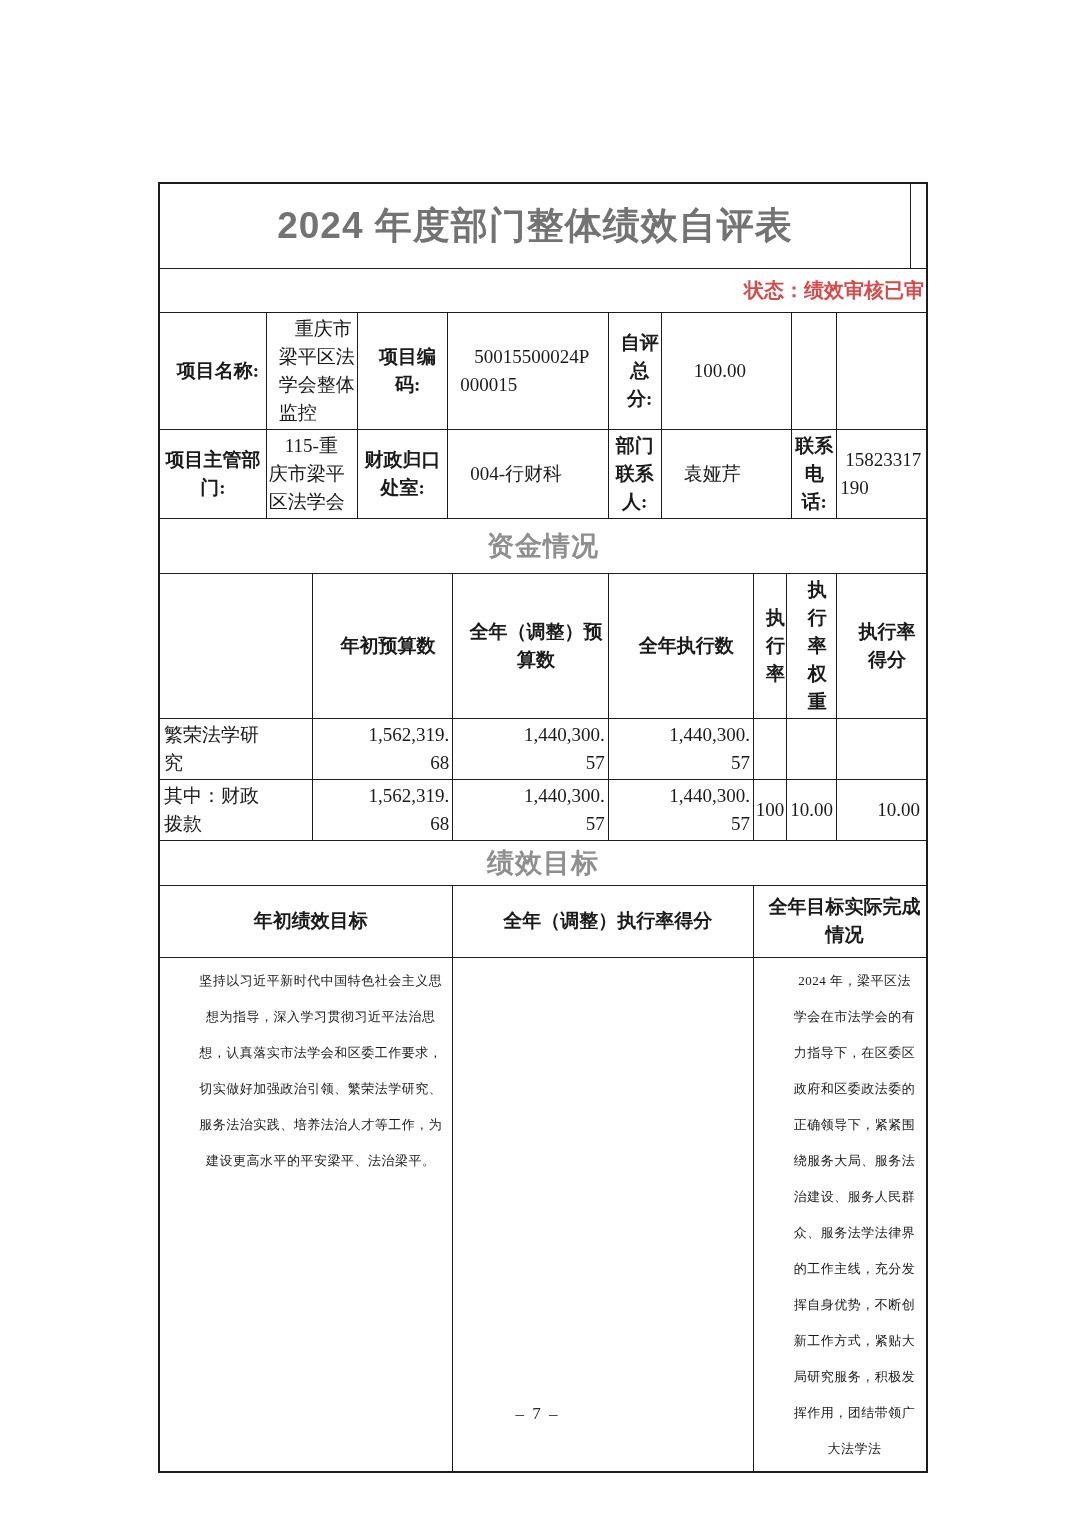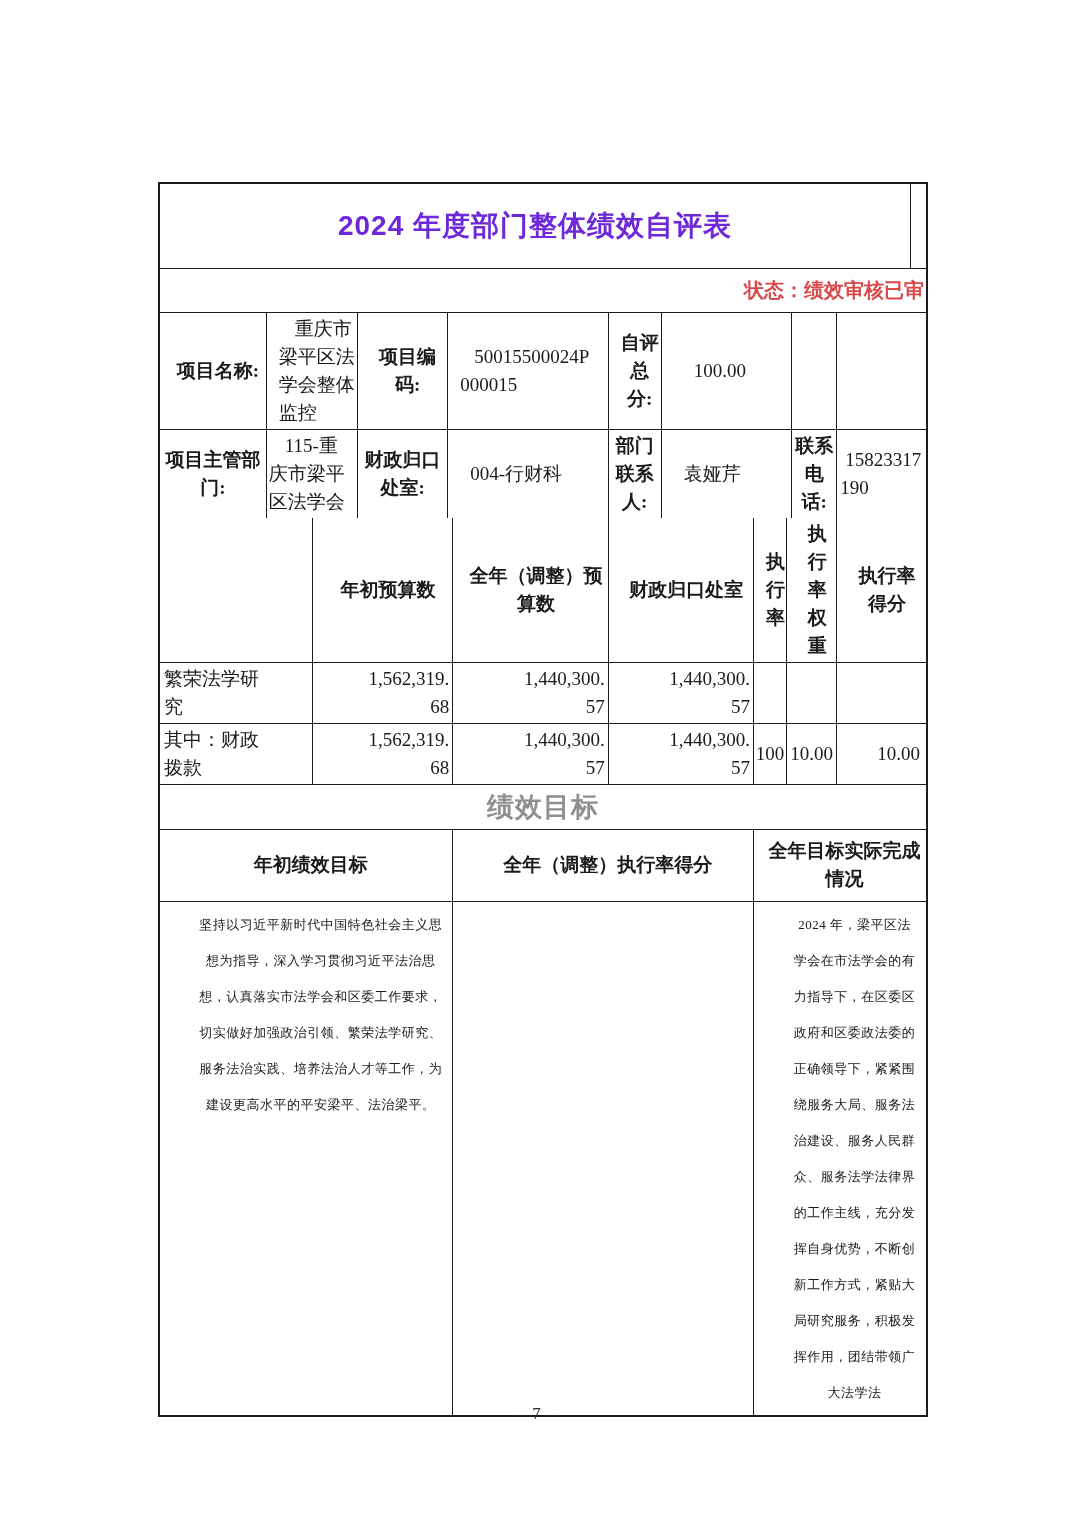--- a/index.html
+++ b/index.html
@@ -3,21 +3,21 @@
 <meta charset="utf-8">
 <style>
   html,body{margin:0;padding:0;background:#ffffff;}
   .page{position:relative;width:1075px;height:1520px;background:#ffffff;overflow:hidden;
         font-family:"Liberation Serif","DejaVu Serif",serif;color:#1a1a1a;}
   .doc{position:absolute;left:158px;top:182px;width:770px;border:2px solid #1c1c1c;box-sizing:border-box;background:#fff;}
 
   
   .title-row{display:flex;border-bottom:1px solid #1c1c1c;}
   .title-cell{flex:1;height:84px;display:flex;align-items:center;justify-content:center;}
-  .doc-title{font-family:"Liberation Sans","DejaVu Sans",sans-serif;font-weight:bold;font-size:28px;letter-spacing:1px;color:#6d28d9;}
+  .doc-title{font-family:"Liberation Sans","DejaVu Sans",sans-serif;font-weight:bold;font-size:37px;letter-spacing:1px;color:#737373;}
   .title-side-cell{width:15px;border-left:1px solid #1c1c1c;}
 
   
   .status-row{height:43px;border-bottom:1px solid #1c1c1c;display:flex;align-items:center;justify-content:flex-end;}
   .status-text{font-family:"Liberation Sans","DejaVu Sans",sans-serif;font-weight:bold;font-size:20px;color:#d84a4a;padding-right:2px;}
 
   
   table{width:100%;table-layout:fixed;border-collapse:collapse;}
   td{border:1px solid #1c1c1c;font-size:19px;line-height:28px;vertical-align:middle;
      overflow:hidden;padding:2px 2px;box-sizing:border-box;}
@@ -102,37 +102,40 @@
         <td class="lbl">财政归口处室:</td>
         <td class="val">004-行财科</td>
         <td class="lbl">部门联系人:</td>
         <td class="val">袁娅芹</td>
         <td class="lbl">联系电话:</td>
         <td class="val-phone">15823317190</td>
       </tr>
     </tbody>
       </table>
 
+    <div class="section-hd hd-funds">
+      <span>资金情况</span>
+    </div>
 
     <table>
       <colgroup>
         <col style="width:152px">
           <col style="width:140px">
           <col style="width:155px">
           <col style="width:145px">
         <col style="width:33px">
           <col style="width:50px">
           <col style="width:89px">
       </colgroup>
       <tbody>
           <tr class="fund-hd">
         <td style="height:87px"></td>
         <td>年初预算数</td>
         <td>全年（调整）预算数</td>
-        <td>财政归口处室</td>
+        <td>全年执行数</td>
         <td>执行率</td>
         <td>执行率权重</td>
         <td>执行率得分</td>
       </tr>
       <tr>
         <td class="money-label" style="height:58px">繁荣法学研究</td>
         <td class="numcell"><span class="num">1,562,319.68</span></td>
         <td class="numcell"><span class="num">1,440,300.57</span></td>
         <td class="numcell"><span class="num">1,440,300.57</span></td>
         <td class="rate"></td>

